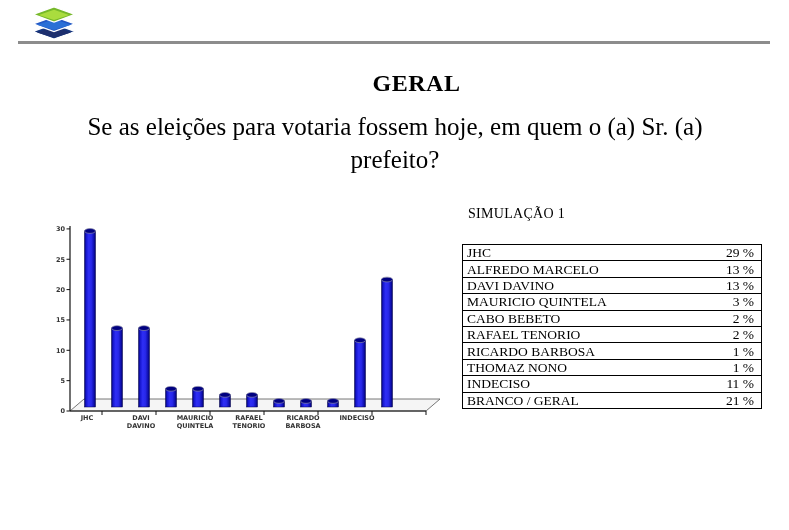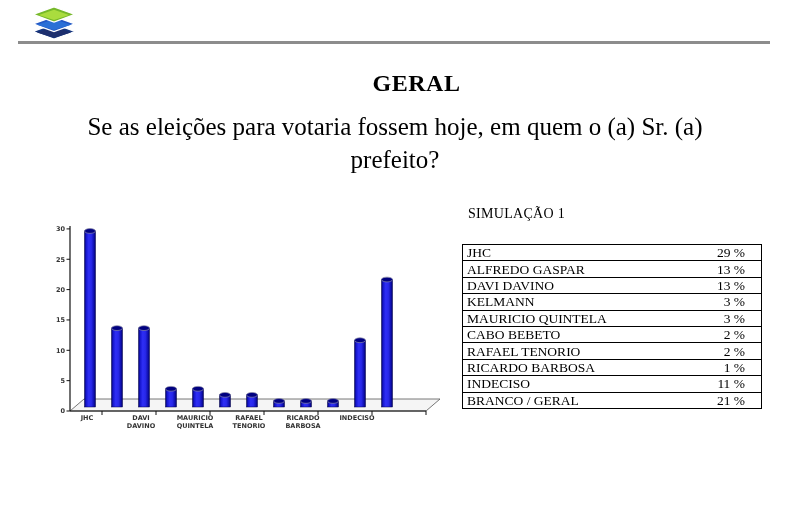--- a/index.html
+++ b/index.html
@@ -43,21 +43,21 @@
     border-collapse:collapse;
     font-size:13.5px;
   }
   .sim-table td{
     border:1px solid #000;
     height:15.4px;
     padding:0;
     line-height:15px;
   }
   .sim-table td.name{padding-left:4px;border-right:none;}
-  .sim-table td.val{text-align:right;padding-right:16px;width:64px;border-left:none;white-space:nowrap;}
+  .sim-table td.val{text-align:right;padding-right:7px;width:64px;border-left:none;white-space:nowrap;}
 </style>
 </head>
 <body>
 
 <div class="page">
 
   <svg class="logo" viewBox="0 0 52 40" aria-hidden="true">
 
     <polygon points="26,22 48,30 26,38 4,30" fill="#16367f" stroke="#ffffff" stroke-width="1.4"></polygon>
     <polygon points="26,25 44,31 26,36.5 8,31" fill="#1d2f6e" stroke="none"></polygon>
@@ -148,48 +148,48 @@
   </div>
 
   <div class="sim-title">SIMULAÇÃO 1</div>
   <table class="sim-table">
     <tbody>
         <tr>
           <td class="name">JHC</td>
           <td class="val">29 %</td>
         </tr>
         <tr>
-          <td class="name">ALFREDO GASPAR</td>
+          <td class="name">ALFREDO MARCELO</td>
           <td class="val">13 %</td>
         </tr>
         <tr>
           <td class="name">DAVI DAVINO</td>
           <td class="val">13 %</td>
-        </tr>
-        <tr>
-          <td class="name">KELMANN</td>
-          <td class="val">3 %</td>
         </tr>
         <tr>
           <td class="name">MAURICIO QUINTELA</td>
           <td class="val">3 %</td>
         </tr>
         <tr>
           <td class="name">CABO BEBETO</td>
           <td class="val">2 %</td>
         </tr>
         <tr>
           <td class="name">RAFAEL TENORIO</td>
           <td class="val">2 %</td>
         </tr>
         <tr>
           <td class="name">RICARDO BARBOSA</td>
           <td class="val">1 %</td>
         </tr>
         <tr>
+          <td class="name">THOMAZ NONO</td>
+          <td class="val">1 %</td>
+        </tr>
+        <tr>
           <td class="name">INDECISO</td>
           <td class="val">11 %</td>
         </tr>
         <tr>
           <td class="name">BRANCO / GERAL</td>
           <td class="val">21 %</td>
         </tr>
       </tbody>
   </table>
 

